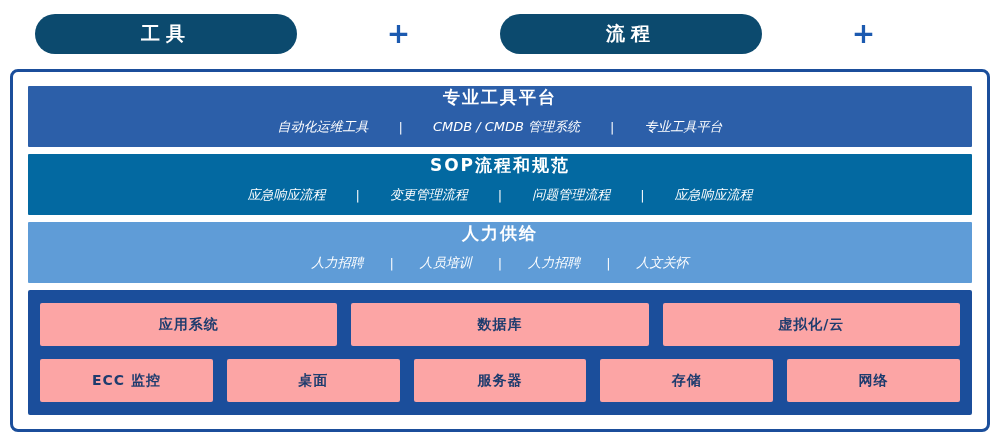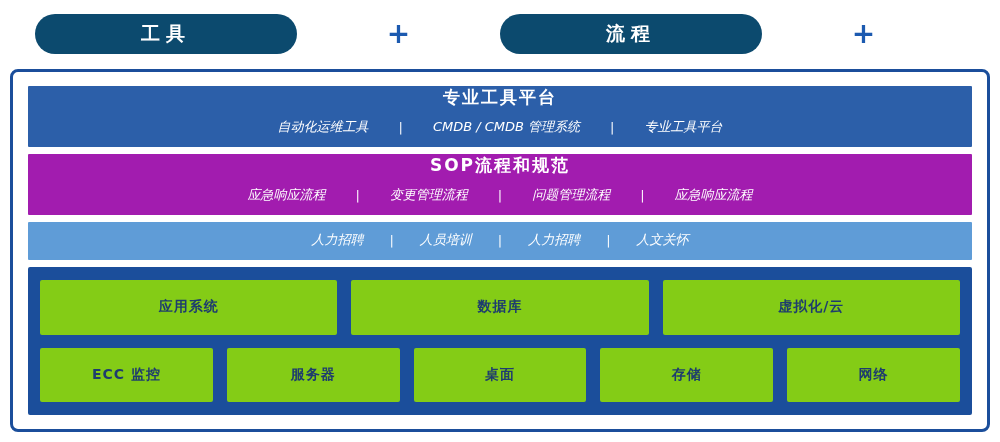--- a/index.html
+++ b/index.html
@@ -54,21 +54,21 @@
     flex-direction: column;
     gap: 7px;
   }
   .band {
     color: #ffffff;
     text-align: center;
     padding: 0 0 11px 0;
     border-radius: 1px;
   }
   .band-1 { background: #2c5fa9; }
-  .band-2 { background: #a21caf; }
+  .band-2 { background: #0369a1; }
   .band-3 { background: #5f9cd7; }
   .band-title {
     font-size: 17px;
     font-weight: bold;
     letter-spacing: 2px;
   }
   .band-items {
     margin-top: 9px;
     font-size: 13px;
     display: flex;
@@ -92,21 +92,21 @@
     flex-direction: column;
     gap: 13px;
   }
   .grid-row {
     display: flex;
     gap: 14px;
     flex: 1;
   }
   .grid-box {
     flex: 1;
-    background: #84cc16;
+    background: #fca5a5;
     border-radius: 2px;
     color: #1e3c6e;
     font-size: 14px;
     font-weight: bold;
     display: flex;
     align-items: center;
     justify-content: center;
     letter-spacing: 1px;
   }
 </style>
@@ -146,40 +146,41 @@
         <span class="sep">|</span>
         <span>变更管理流程</span>
         <span class="sep">|</span>
         <span>问题管理流程</span>
         <span class="sep">|</span>
         <span>应急响应流程</span>
       </div>
     </div>
 
     <div class="band band-3">
+      <div class="band-title">人力供给</div>
       <div class="band-items">
         <span>人力招聘</span>
         <span class="sep">|</span>
         <span>人员培训</span>
         <span class="sep">|</span>
         <span>人力招聘</span>
         <span class="sep">|</span>
         <span>人文关怀</span>
       </div>
     </div>
 
     <div class="grid-band">
       <div class="grid-row">
         <div class="grid-box">应用系统</div>
         <div class="grid-box">数据库</div>
         <div class="grid-box">虚拟化/云</div>
       </div>
       <div class="grid-row">
         <div class="grid-box">ECC 监控</div>
+        <div class="grid-box">桌面</div>
         <div class="grid-box">服务器</div>
-        <div class="grid-box">桌面</div>
         <div class="grid-box">存储</div>
         <div class="grid-box">网络</div>
       </div>
     </div>
 
   </div>
 </div>
 
 </body></html>

